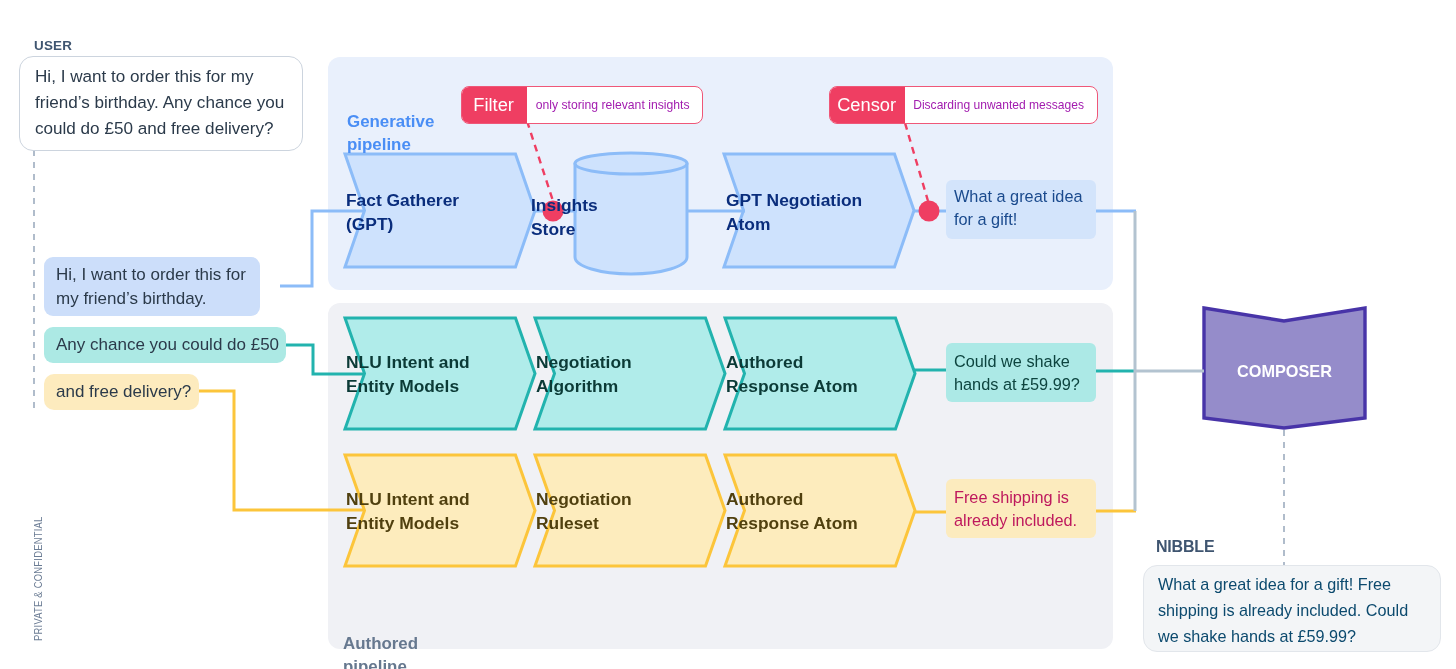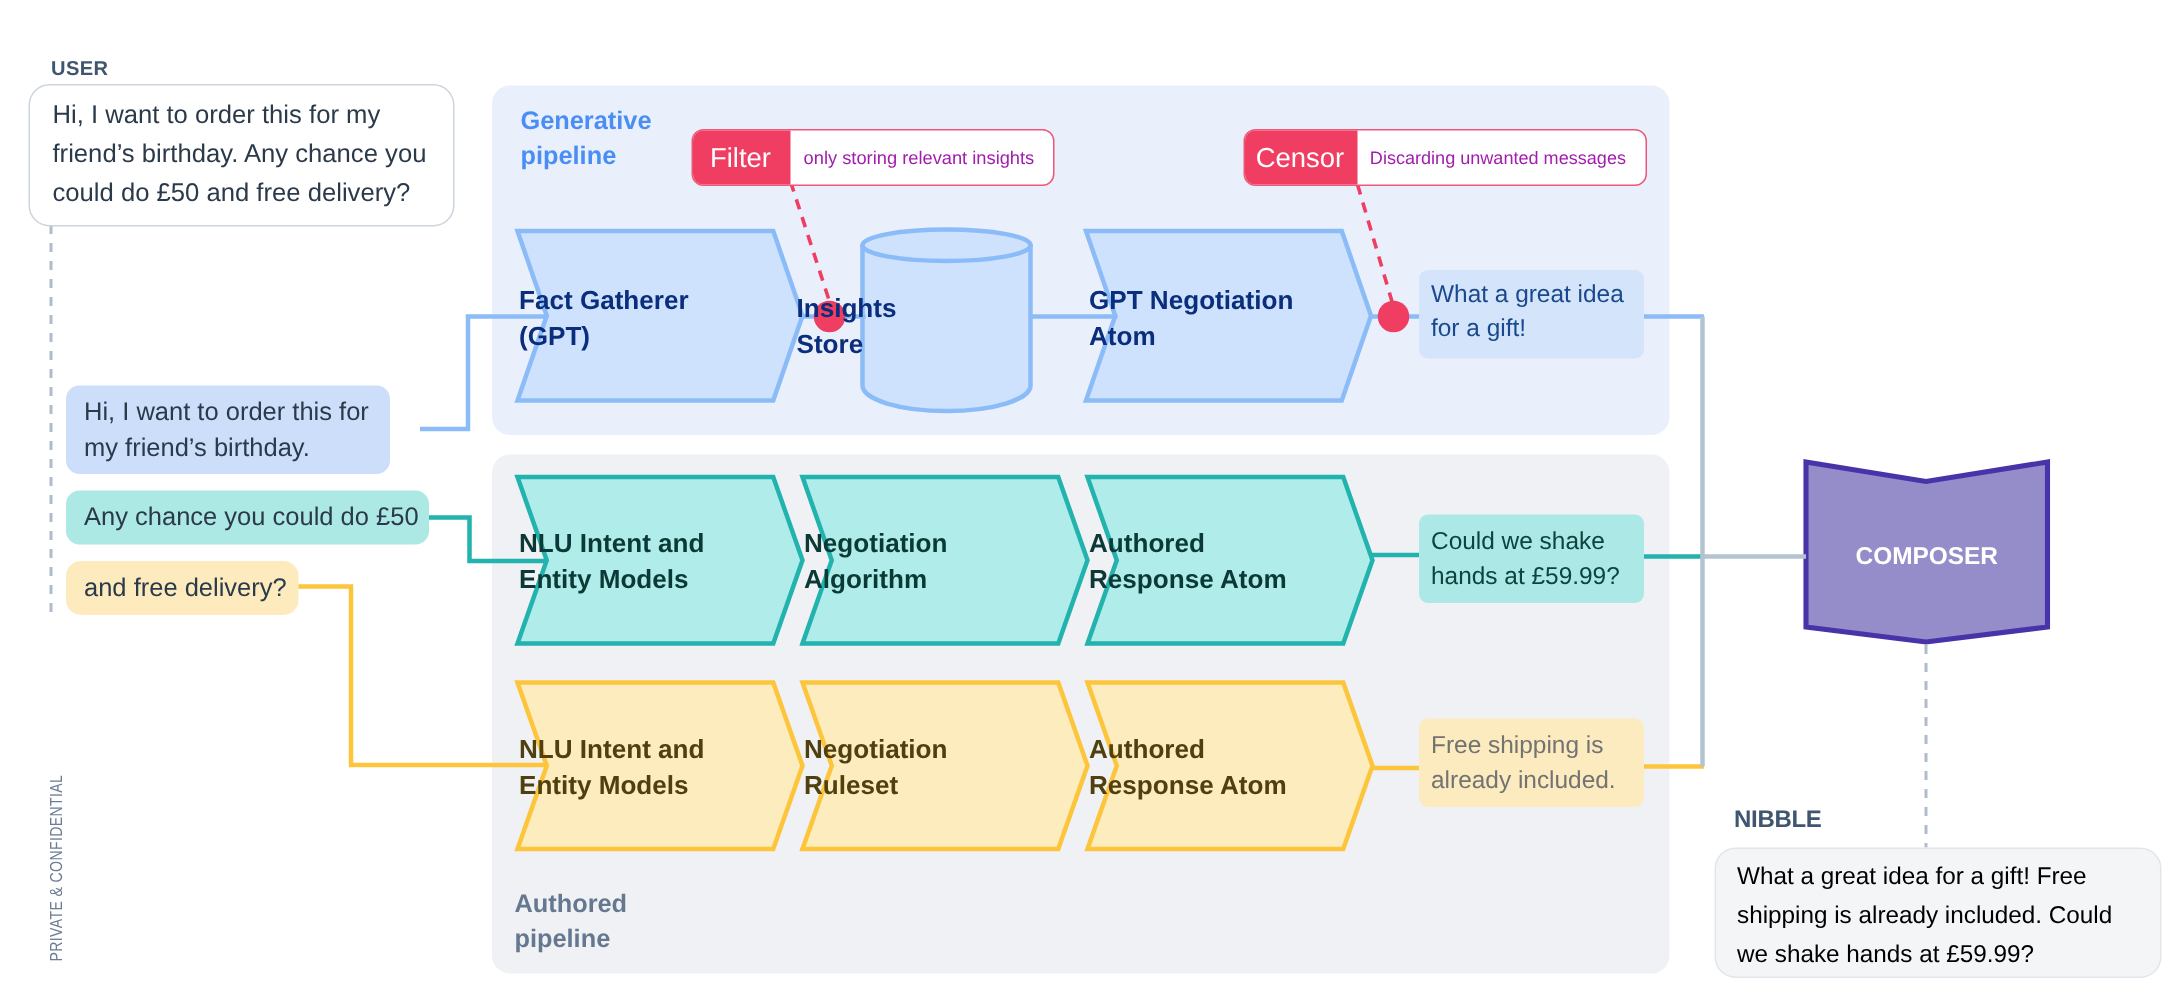--- a/index.html
+++ b/index.html
@@ -6,52 +6,52 @@
   body{width:1456px;height:669px;background:#ffffff;overflow:hidden;
        font-family:"Liberation Sans",sans-serif;
        -webkit-font-smoothing:antialiased;}
   #stage{position:relative;width:1456px;height:669px;}
 
   
   .panel{position:absolute;border-radius:12px;}
   #panel-gen{left:328px;top:57px;width:785px;height:233px;background:#e9f0fc;}
   #panel-auth{left:328px;top:303px;width:785px;height:346px;background:#f0f1f5;}
 
-  .panel-title{position:absolute;font-weight:bold;font-size:16.9px;line-height:23px;letter-spacing:0px;}
+  .panel-title{position:absolute;font-weight:bold;font-size:16.9px;line-height:23px;letter-spacing:0px;margin-top:41px;}
   #gen-title{left:347px;top:69px;color:#4a8ef5;}
   #auth-title{left:343px;top:591px;color:#66788f;}
 
   
   #user-label{position:absolute;left:34px;top:38px;font-size:13.4px;font-weight:bold;
               letter-spacing:0.25px;color:#3f5570;}
   #user-bubble{position:absolute;left:19px;top:56px;width:282px;height:93px;
                background:#fff;border:1px solid #ccd4de;border-radius:14px;}
   #user-bubble .txt{position:absolute;left:15px;top:7px;width:262px;font-size:17.1px;
                     line-height:26px;color:#2b3a4a;}
 
   #nibble-label{position:absolute;left:1156px;top:538px;font-size:16px;font-weight:bold;
                 letter-spacing:-0.2px;color:#3f5570;}
   #nibble-bubble{position:absolute;left:1143px;top:565px;width:296px;height:85px;
                  background:#f3f5f7;border:1px solid #e2e6eb;border-radius:14px;}
   #nibble-bubble .txt{position:absolute;left:14px;top:5px;width:268px;font-size:16.2px;
-                      line-height:26px;color:#000000;}
+                      line-height:26px;color:#0c4a6e;}
 
   
   .sbub{position:absolute;border-radius:9px;font-size:17px;line-height:24px;color:#2b3a4a;
         padding:6px 12px;box-sizing:border-box;}
   #sb1{left:44px;top:257px;width:216px;height:59px;background:#ccdefa;}
   #sb2{left:44px;top:327px;width:242px;height:36px;white-space:nowrap;background:#ace9e4;}
   #sb3{left:44px;top:374px;width:155px;height:36px;white-space:nowrap;background:#fdebbe;border-radius:10px;}
 
   
   .obub{position:absolute;border-radius:6px;font-size:16.3px;line-height:23px;
         padding:5px 8px;box-sizing:border-box;}
   #ob1{left:946px;top:180px;width:150px;height:59px;background:#d3e4fb;color:#1a4a8d;}
   #ob2{left:946px;top:343px;width:150px;height:59px;padding-top:7px;background:#ace9e6;color:#0d443f;}
-  #ob3{left:946px;top:479px;width:150px;height:59px;padding-top:7px;background:#fcebbe;color:#737373;}
+  #ob3{left:946px;top:479px;width:150px;height:59px;padding-top:7px;background:#fcebbe;color:#be185d;}
 
   
   #confidential{position:absolute;left:31px;top:641px;white-space:nowrap;
      transform-origin:0 0;transform:rotate(-90deg);
      font-size:11.6px;letter-spacing:0.3px;color:#6b7c94;
      transform:rotate(-90deg) scale(0.81,1);}
 
   
   .badge{position:absolute;height:36px;border-radius:8px;display:flex;align-items:stretch;
          background:#fff;border:1.4px solid #ef5778;overflow:hidden;}

